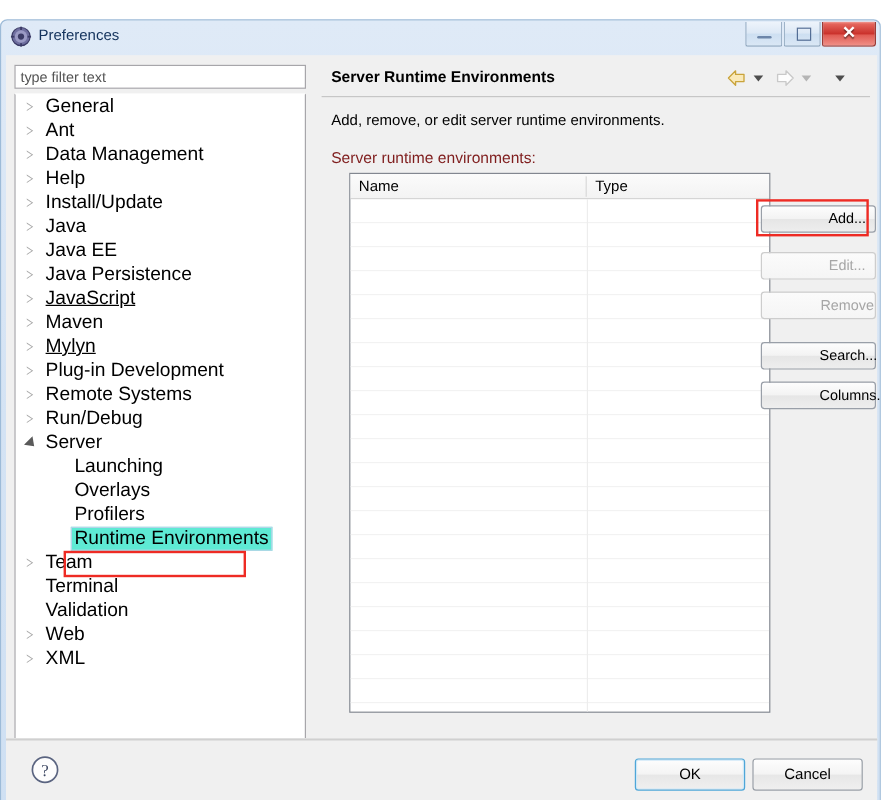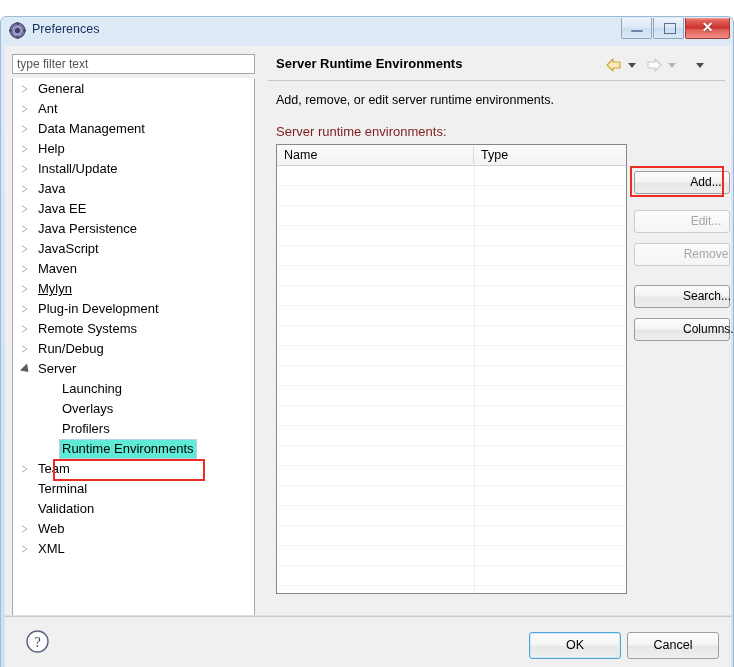--- a/index.html
+++ b/index.html
@@ -136,21 +136,21 @@
     border: 1px solid #a7a6aa;
     border-top: 1px solid #ffffff;
     background: #ffffff;
     overflow: hidden;
   }
   .tree-item {
     position: relative;
     height: 20px;
     line-height: 20px;
     white-space: nowrap;
-    font-size: 13px;
+    font-size: 16px;
     color: #000;
     cursor: default;
   }
   .tree-item .label { display: inline-block; padding: 0 3px; }
   .arrow-collapsed, .arrow-expanded {
     position: absolute;
     top: 6px;
     width: 0; height: 0;
   }
   .arrow-collapsed {
@@ -230,21 +230,21 @@
   }
   #table-label {
     position: absolute;
     left: 8px; top: 73px;
     font-size: 13px;
     color: #7f1d1d;
     text-align: center;
   }
   #table-box {
     position: absolute;
-    left: 8px; top: 93px;
+    left: 23px; top: 93px;
     width: 351px;
     height: 450px;
     box-sizing: border-box;
     border: 1px solid #828790;
     background: #ffffff;
     overflow: hidden;
   }
   #table-head {
     position: relative;
     height: 21px;
@@ -389,21 +389,21 @@
 
     <div id="tree-panel">
         <div class="tree-item"><span class="arrow-collapsed" style="left: 9px;"></span><span class="label" style="margin-left: 22px;">General</span></div>
         <div class="tree-item"><span class="arrow-collapsed" style="left: 9px;"></span><span class="label" style="margin-left: 22px;">Ant</span></div>
         <div class="tree-item"><span class="arrow-collapsed" style="left: 9px;"></span><span class="label" style="margin-left: 22px;">Data Management</span></div>
         <div class="tree-item"><span class="arrow-collapsed" style="left: 9px;"></span><span class="label" style="margin-left: 22px;">Help</span></div>
         <div class="tree-item"><span class="arrow-collapsed" style="left: 9px;"></span><span class="label" style="margin-left: 22px;">Install/Update</span></div>
         <div class="tree-item"><span class="arrow-collapsed" style="left: 9px;"></span><span class="label" style="margin-left: 22px;">Java</span></div>
         <div class="tree-item"><span class="arrow-collapsed" style="left: 9px;"></span><span class="label" style="margin-left: 22px;">Java EE</span></div>
         <div class="tree-item"><span class="arrow-collapsed" style="left: 9px;"></span><span class="label" style="margin-left: 22px;">Java Persistence</span></div>
-        <div class="tree-item"><span class="arrow-collapsed" style="left: 9px;"></span><span class="label" style="margin-left: 22px;">JavaScript</span></div>
+        <div class="tree-item"><span class="arrow-collapsed" style="left: 9px;"></span><span class="label" style="margin-left: 22px; text-decoration: underline;">JavaScript</span></div>
         <div class="tree-item"><span class="arrow-collapsed" style="left: 9px;"></span><span class="label" style="margin-left: 22px;">Maven</span></div>
         <div class="tree-item"><span class="arrow-collapsed" style="left: 9px;"></span><span class="label" style="margin-left: 22px; text-decoration: underline;">Mylyn</span></div>
         <div class="tree-item"><span class="arrow-collapsed" style="left: 9px;"></span><span class="label" style="margin-left: 22px;">Plug-in Development</span></div>
         <div class="tree-item"><span class="arrow-collapsed" style="left: 9px;"></span><span class="label" style="margin-left: 22px;">Remote Systems</span></div>
         <div class="tree-item"><span class="arrow-collapsed" style="left: 9px;"></span><span class="label" style="margin-left: 22px;">Run/Debug</span></div>
         <div class="tree-item"><span class="arrow-expanded" style="left: 8px;"></span><span class="label" style="margin-left: 22px;">Server</span></div>
         <div class="tree-item"><span class="label" style="margin-left: 46px;">Launching</span></div>
         <div class="tree-item"><span class="label" style="margin-left: 46px;">Overlays</span></div>
         <div class="tree-item"><span class="label" style="margin-left: 46px;">Profilers</span></div>
         <div class="tree-item sel"><span class="label" style="margin-left: 46px;">Runtime Environments</span></div>

